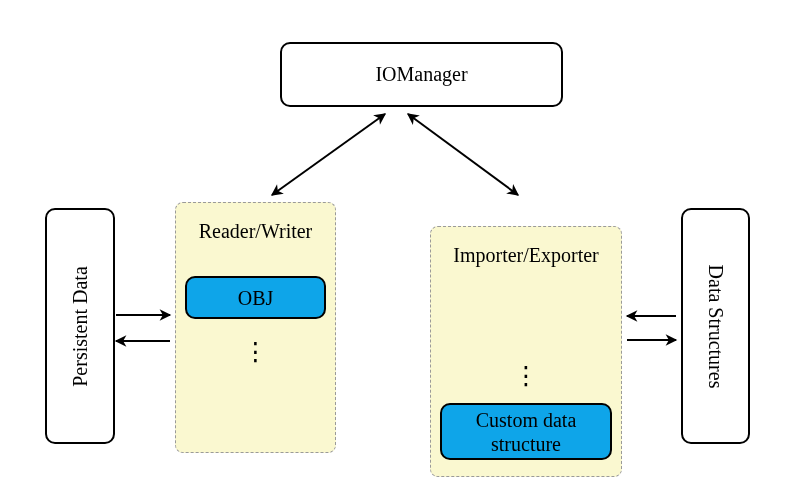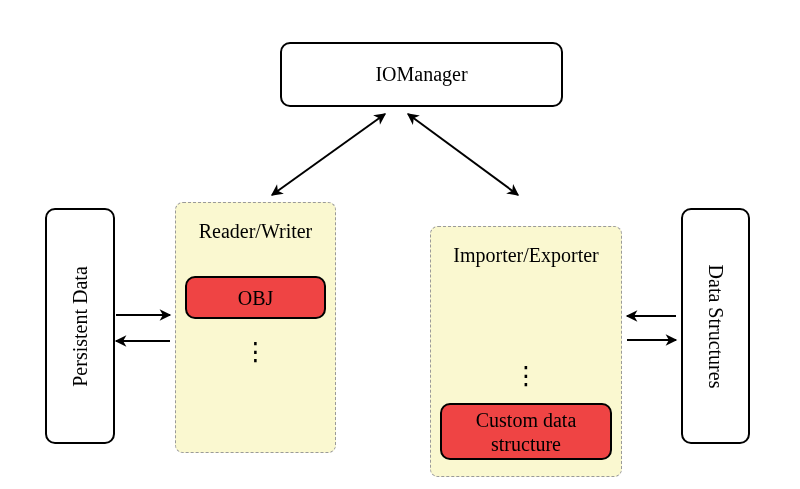--- a/index.html
+++ b/index.html
@@ -21,21 +21,21 @@
     position:absolute;background:#FAF8D0;border:1.5px dashed #9A9A9A;border-radius:8px;
     box-sizing:border-box;
   }
   #reader-writer{left:175px;top:202px;width:161px;height:251px;}
   #importer-exporter{left:430px;top:202px;width:192px;height:251px;margin-top:24px;}
   .panel-title{
     position:absolute;top:17px;left:0;right:0;text-align:center;
     font-size:20px;white-space:nowrap;
   }
   .inner-box{
-    position:absolute;left:9px;right:9px;background:#ef4444;border:2.5px solid #000;
+    position:absolute;left:9px;right:9px;background:#0ea5e9;border:2.5px solid #000;
     border-radius:10px;display:flex;flex-direction:column;align-items:center;
     justify-content:center;box-sizing:border-box;text-align:center;
   }
   .inner-top{top:73px;height:43px;}
   .inner-bottom{top:176px;height:57px;}
   .inner-box span{display:block;font-size:20px;line-height:24px;white-space:nowrap;}
   .ellipsis{
     position:absolute;left:0;right:0;top:128px;height:40px;
     display:flex;align-items:center;justify-content:center;
     font-family:"DejaVu Sans",sans-serif;font-size:25px;line-height:1;

